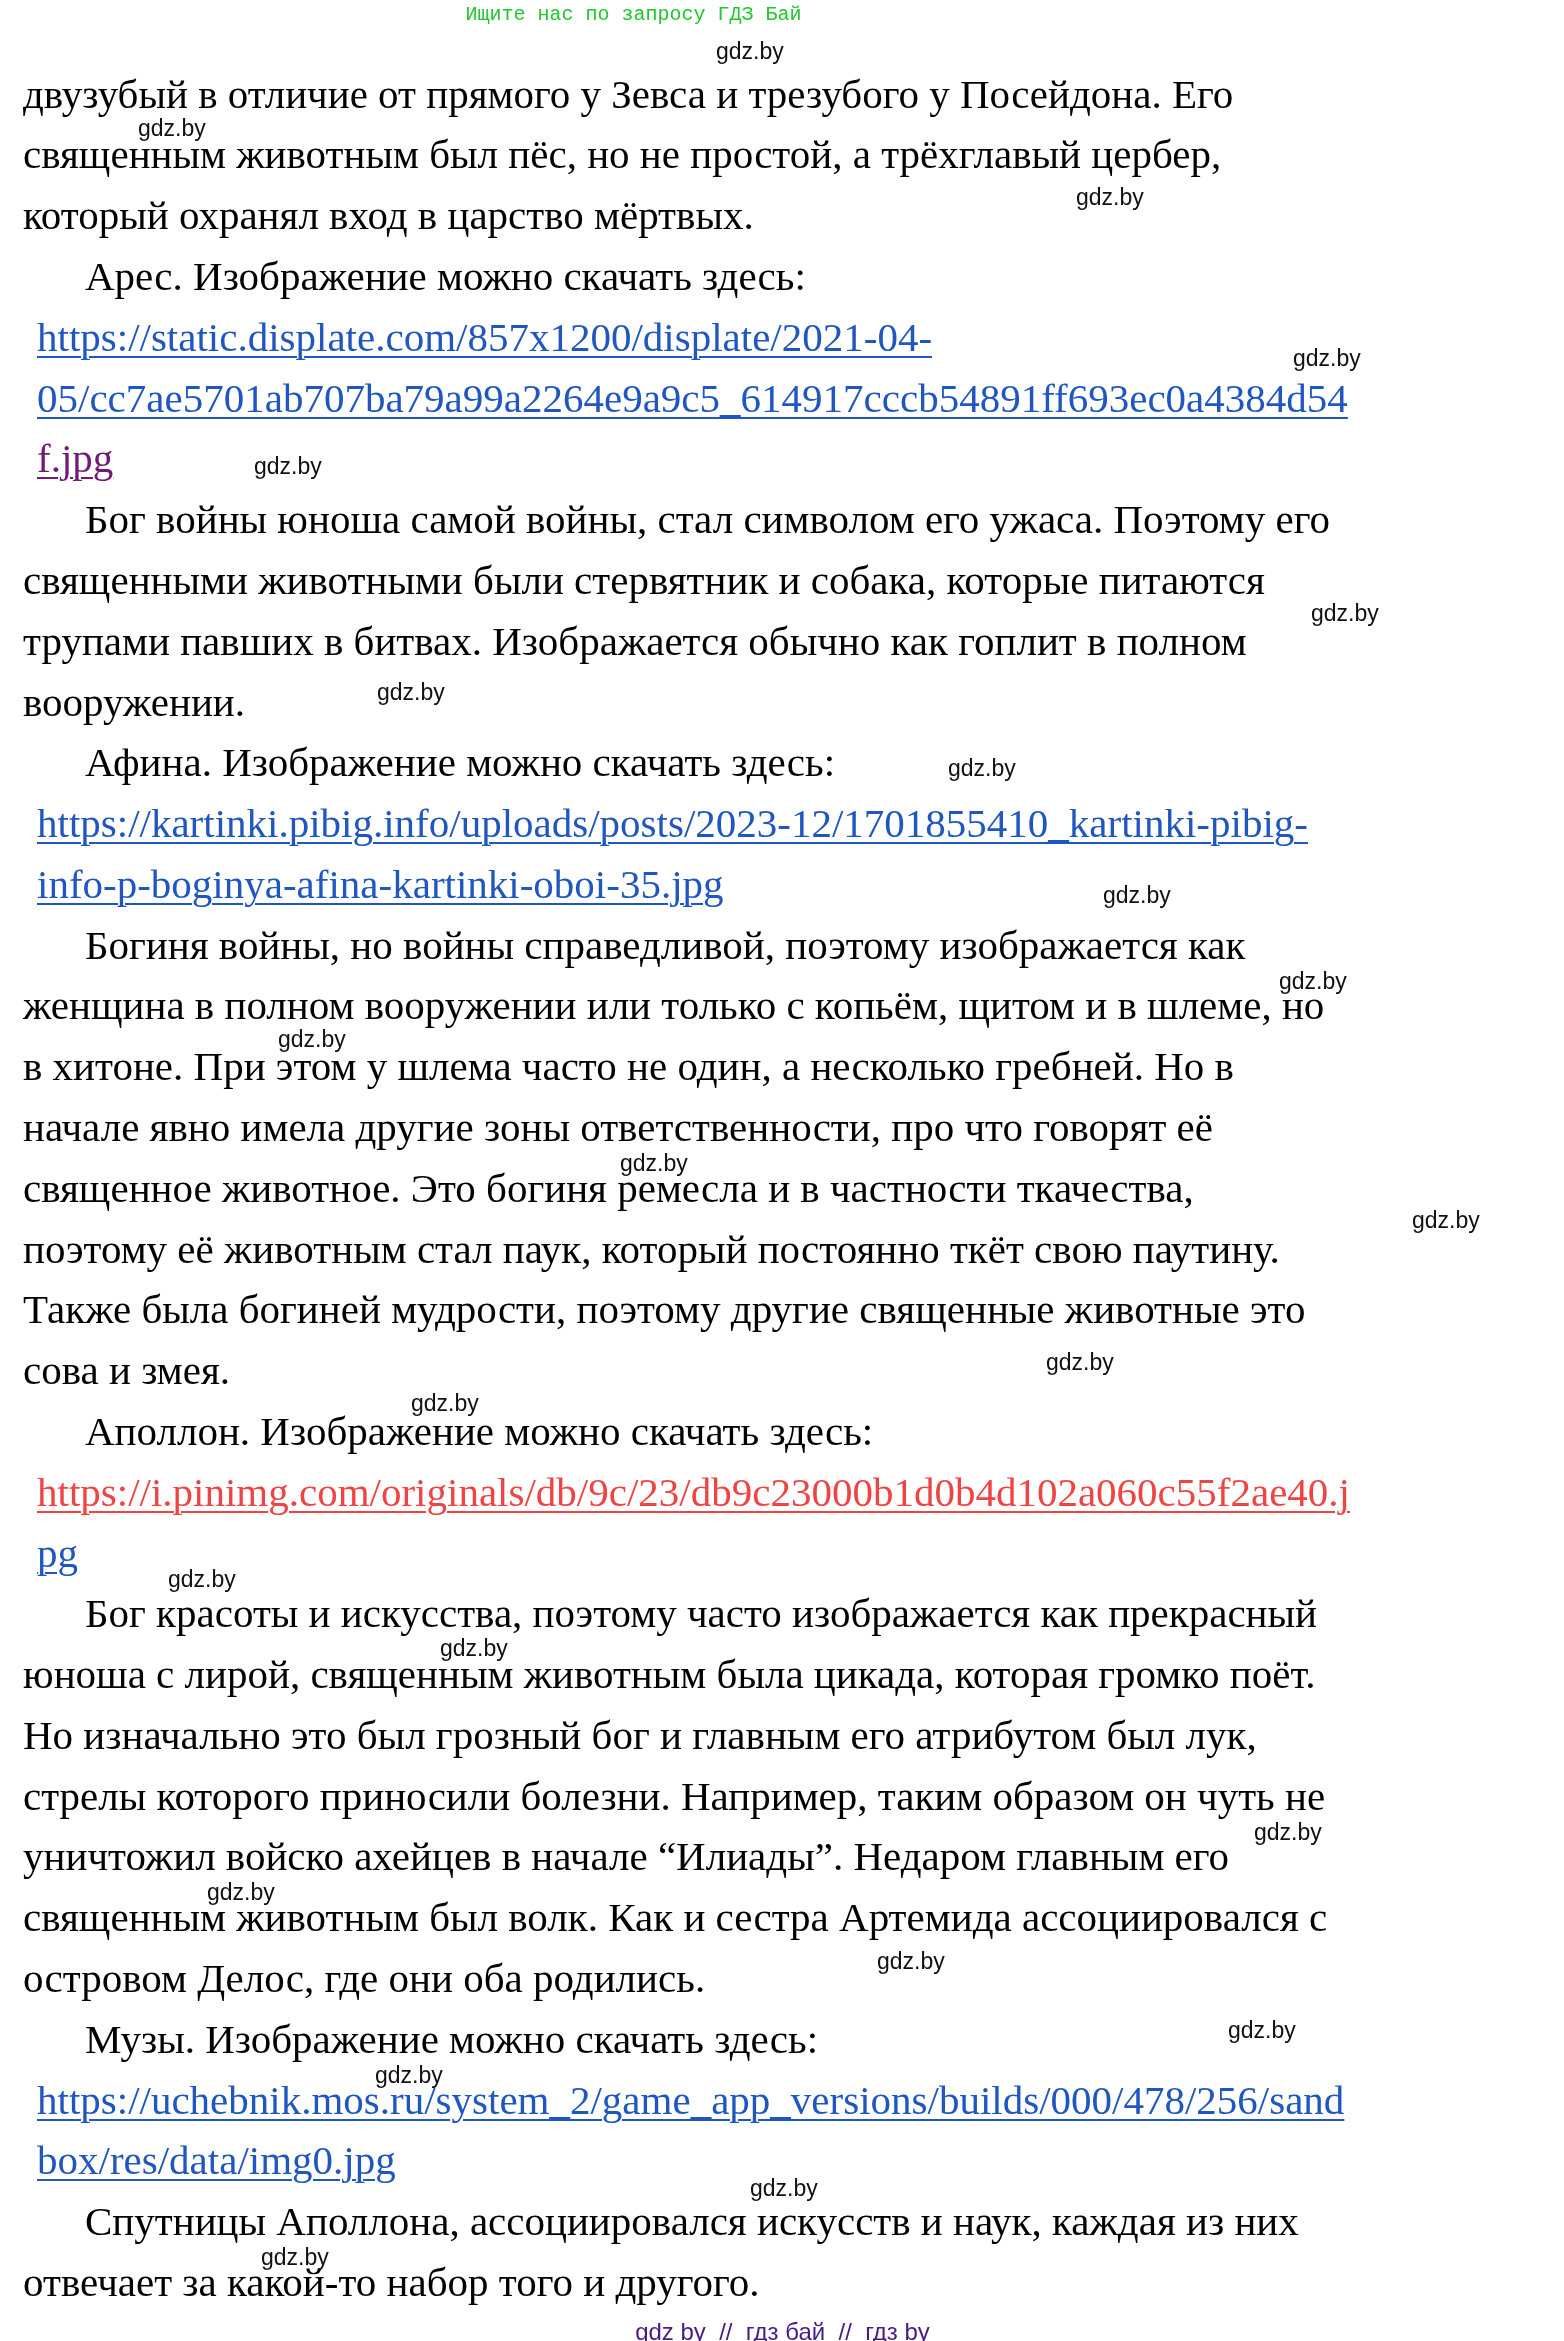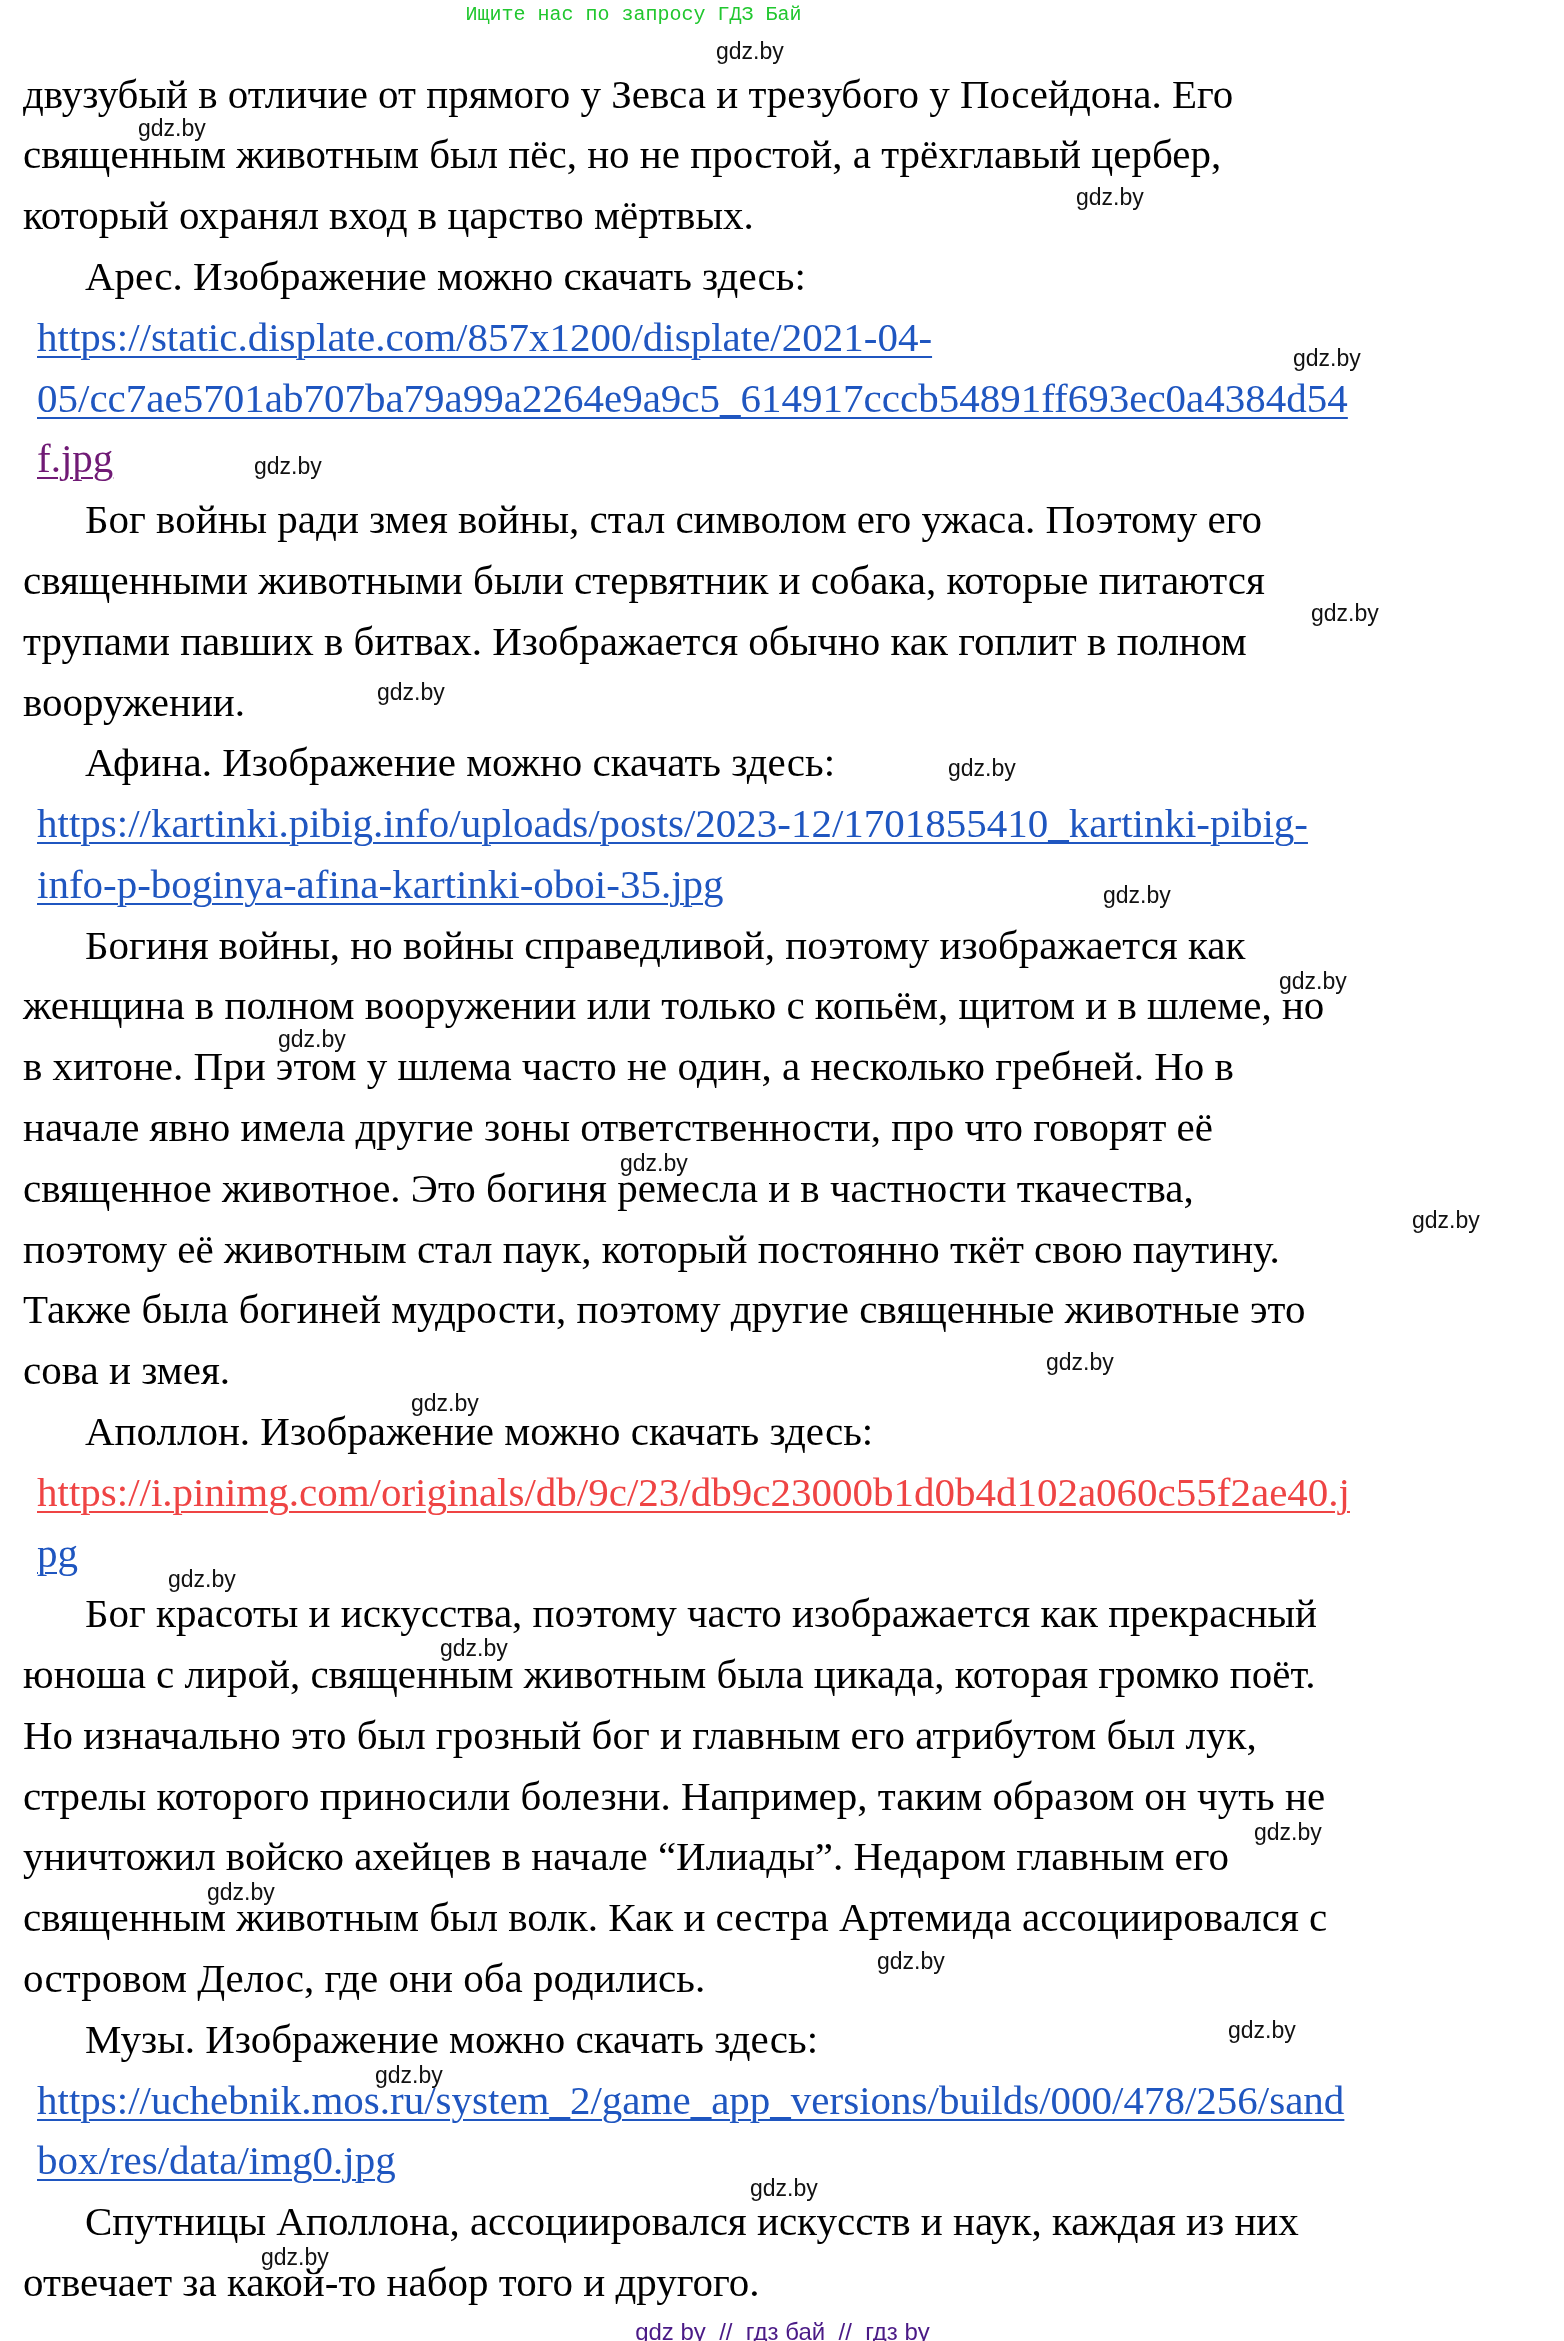--- a/index.html
+++ b/index.html
@@ -64,21 +64,21 @@
 <div class="header">Ищите нас по запросу ГДЗ Бай</div>
 
 <div id="doc">
     <div class="line" style="top: 71px;">двузубый в отличие от прямого у Зевса и трезубого у Посейдона. Его</div>
     <div class="line" style="top: 131px;">священным животным был пёс, но не простой, а трёхглавый цербер,</div>
     <div class="line" style="top: 192px;">который охранял вход в царство мёртвых.</div>
     <div class="line indent" style="top: 253px;">Арес. Изображение можно скачать здесь:</div>
     <div class="line" style="top: 314px;"><span class="link" style="color: rgb(31, 86, 192);">https://static.displate.com/857x1200/displate/2021-04-</span></div>
     <div class="line" style="top: 375px;"><span class="link" style="color: rgb(31, 86, 192);">05/cc7ae5701ab707ba79a99a2264e9a9c5_614917cccb54891ff693ec0a4384d54</span></div>
     <div class="line" style="top: 435px;"><span class="link" style="color: #701a75;">f.jpg</span></div>
-    <div class="line indent" style="top: 496px;">Бог войны ради змея войны, стал символом его ужаса. Поэтому его</div>
+    <div class="line indent" style="top: 496px;">Бог войны юноша самой войны, стал символом его ужаса. Поэтому его</div>
     <div class="line" style="top: 557px;">священными животными были стервятник и собака, которые питаются</div>
     <div class="line" style="top: 618px;">трупами павших в битвах. Изображается обычно как гоплит в полном</div>
     <div class="line" style="top: 679px;">вооружении.</div>
     <div class="line indent" style="top: 739px;">Афина. Изображение можно скачать здесь:</div>
     <div class="line" style="top: 800px;"><span class="link" style="color: rgb(31, 86, 192);">https://kartinki.pibig.info/uploads/posts/2023-12/1701855410_kartinki-pibig-</span></div>
     <div class="line" style="top: 861px;"><span class="link" style="color: rgb(31, 86, 192);">info-p-boginya-afina-kartinki-oboi-35.jpg</span></div>
     <div class="line indent" style="top: 922px;">Богиня войны, но войны справедливой, поэтому изображается как</div>
     <div class="line" style="top: 982px;">женщина в полном вооружении или только с копьём, щитом и в шлеме, но</div>
     <div class="line" style="top: 1043px;">в хитоне. При этом у шлема часто не один, а несколько гребней. Но в</div>
     <div class="line" style="top: 1104px;">начале явно имела другие зоны ответственности, про что говорят её</div>

